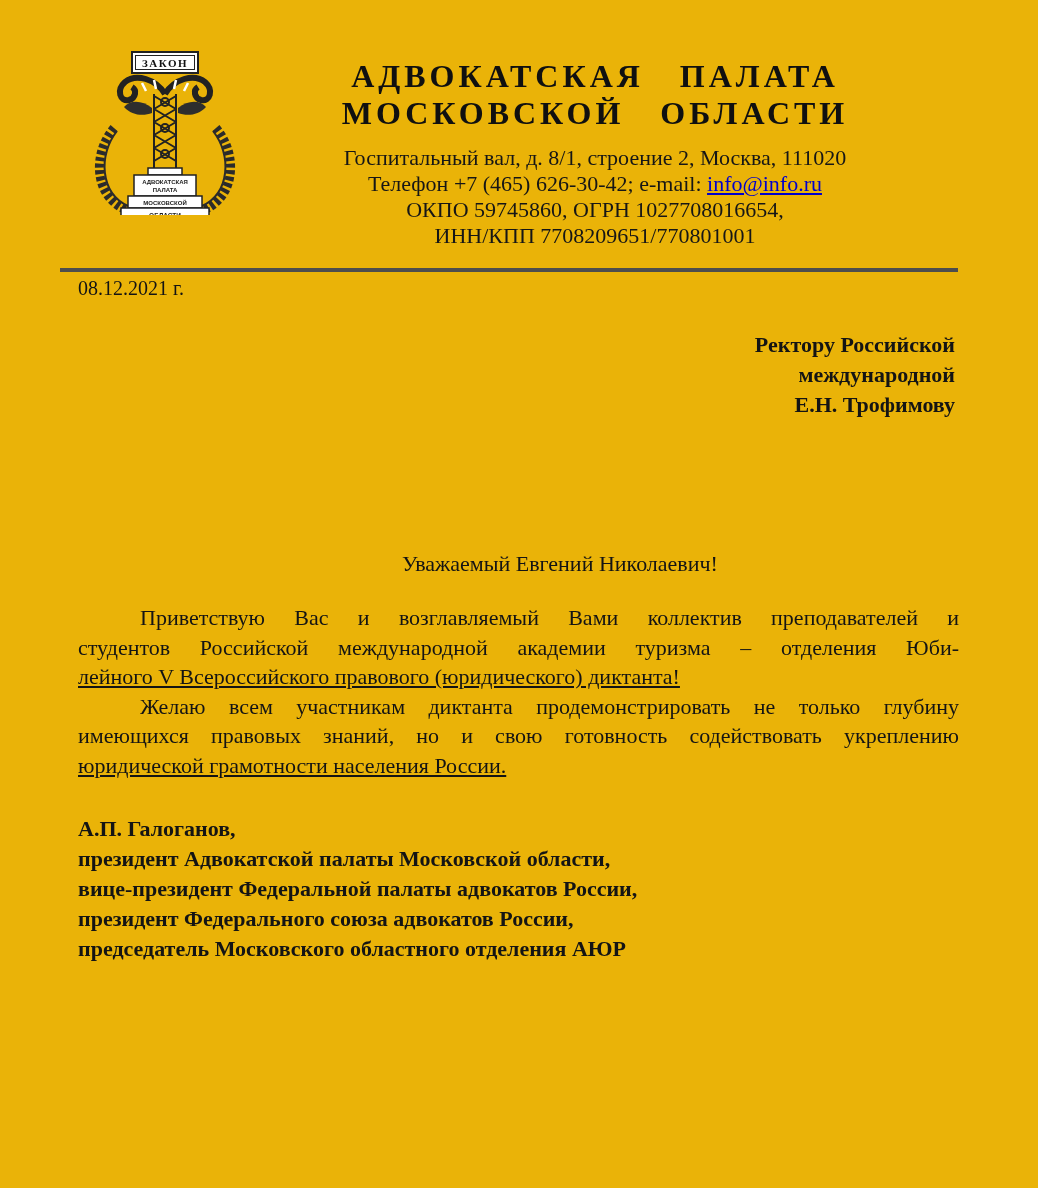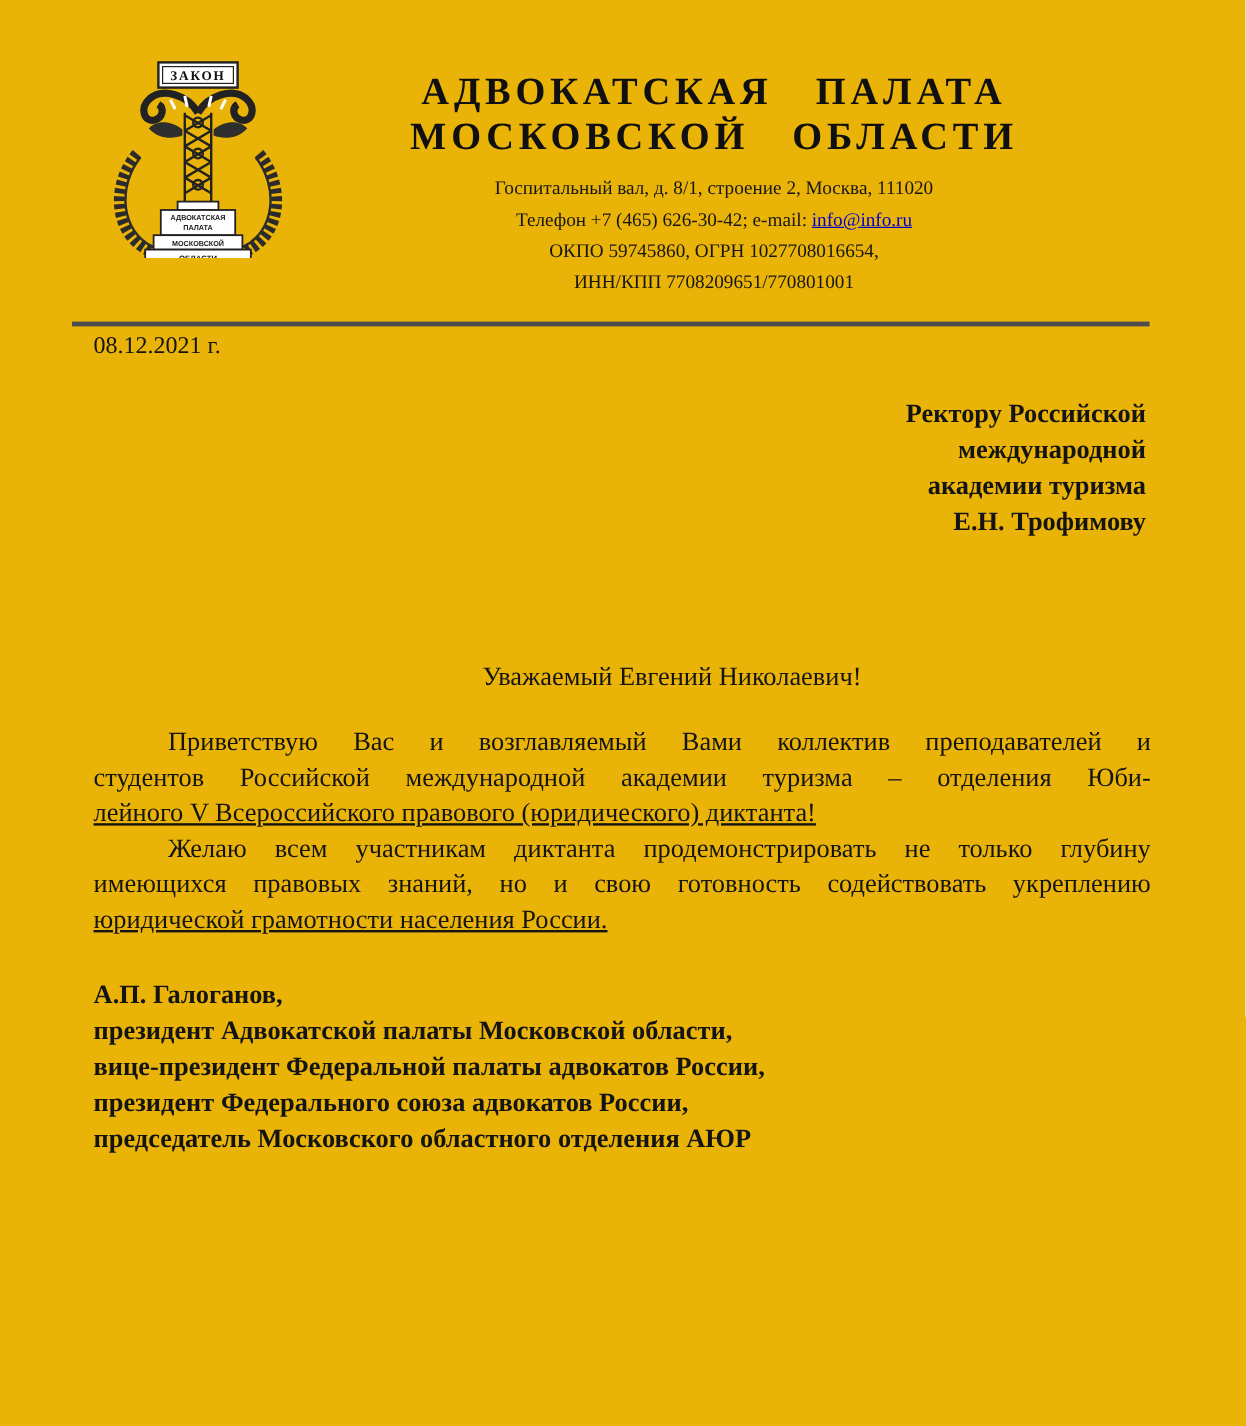--- a/index.html
+++ b/index.html
@@ -13,21 +13,21 @@
   }
   
   .logo{position:absolute;left:86px;top:50px;width:160px;height:165px;}
   .org-block{position:absolute;left:260px;top:0;width:670px;text-align:center;}
   .org-name{
     margin-top:58px;
     font-weight:bold;font-size:32px;line-height:37px;
     letter-spacing:4px;word-spacing:24px;
     color:#101010;
   }
-  .contact{margin-top:13px;font-size:16px;line-height:26px;color:#161616;}
+  .contact{margin-top:13px;font-size:22px;line-height:26px;color:#161616;}
   .contact a{color:#0000cd;text-decoration:underline;}
   
   .rule{position:absolute;left:60px;top:268px;width:898px;height:4px;background:#4d4d4d;}
   .date{position:absolute;left:78px;top:277px;font-size:20px;}
   
   .recipient{
     position:absolute;top:330px;right:83px;
     text-align:right;font-weight:bold;font-size:22px;line-height:30px;
   }
   
@@ -106,21 +106,20 @@
     </div>
   </div>
 
   <div class="rule"></div>
 
   <div class="date">08.12.2021 г.</div>
 
   <div class="recipient">
     <div>Ректору Российской</div>
     <div>международной</div>
-    <div>академии туризма</div>
     <div>Е.Н. Трофимову</div>
   </div>
 
   <div class="salutation">Уважаемый Евгений Николаевич!</div>
 
   <div class="body-text">
     <div class="line stretch indent">Приветствую Вас и возглавляемый Вами коллектив преподавателей и</div>
     <div class="line stretch">студентов Российской международной академии туризма – отделения Юби-</div>
     <div class="line last">лейного V Всероссийского правового (юридического) диктанта!</div>
     <div class="line stretch indent">Желаю всем участникам диктанта продемонстрировать не только глубину</div>

